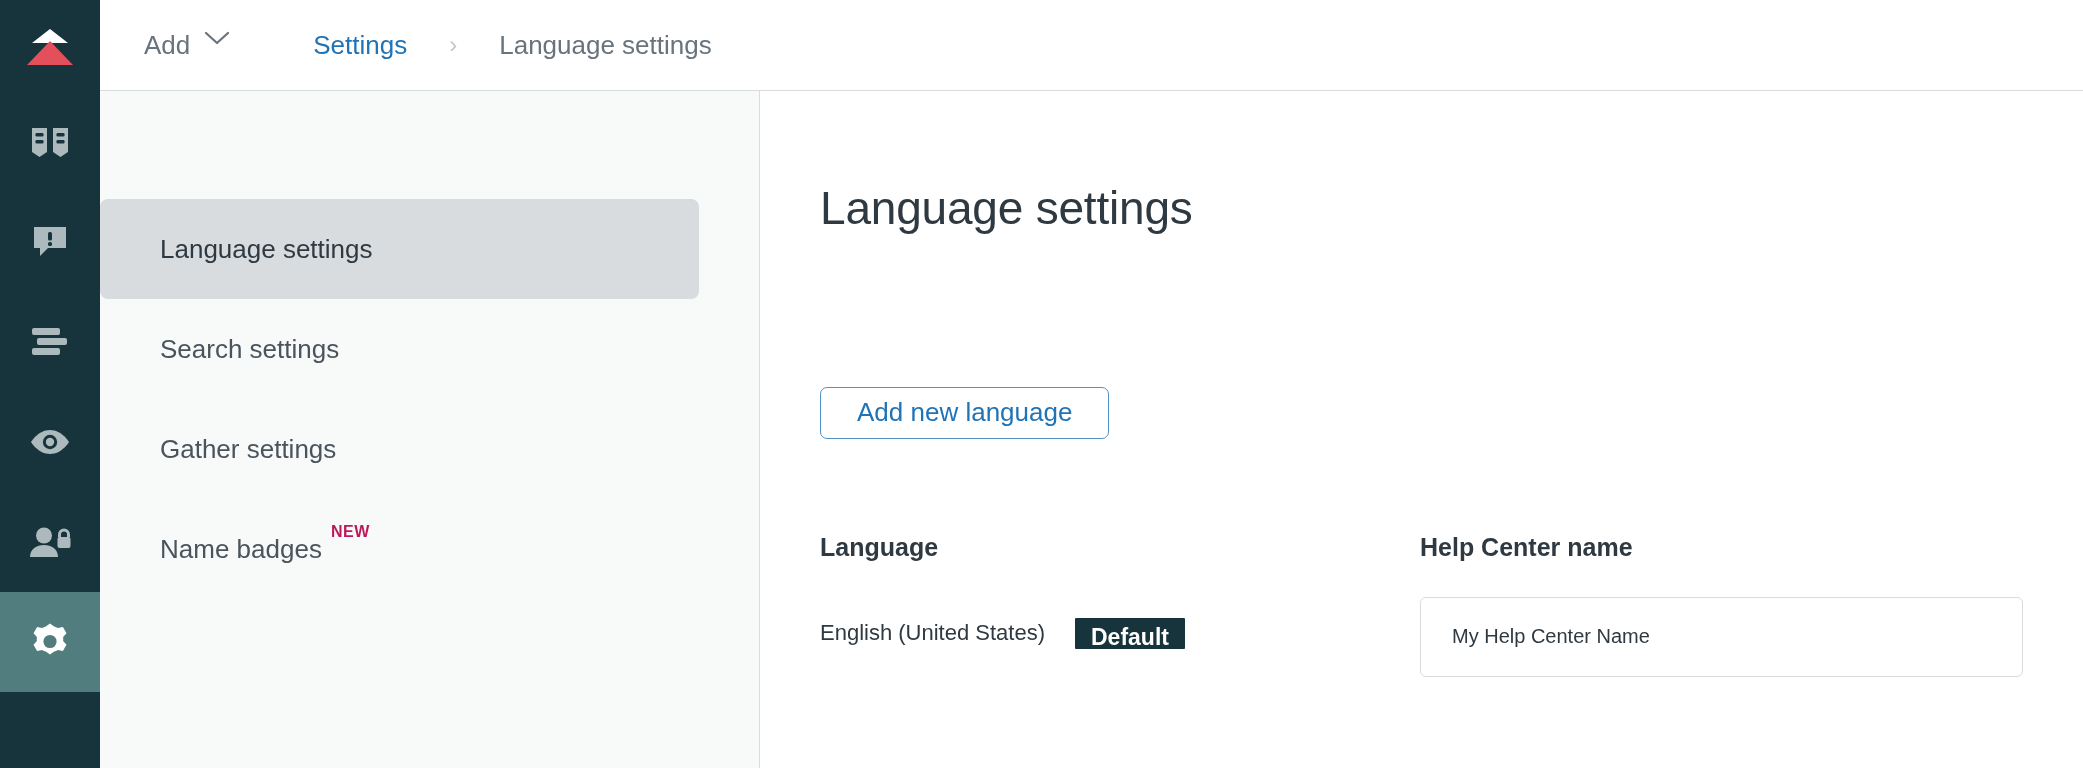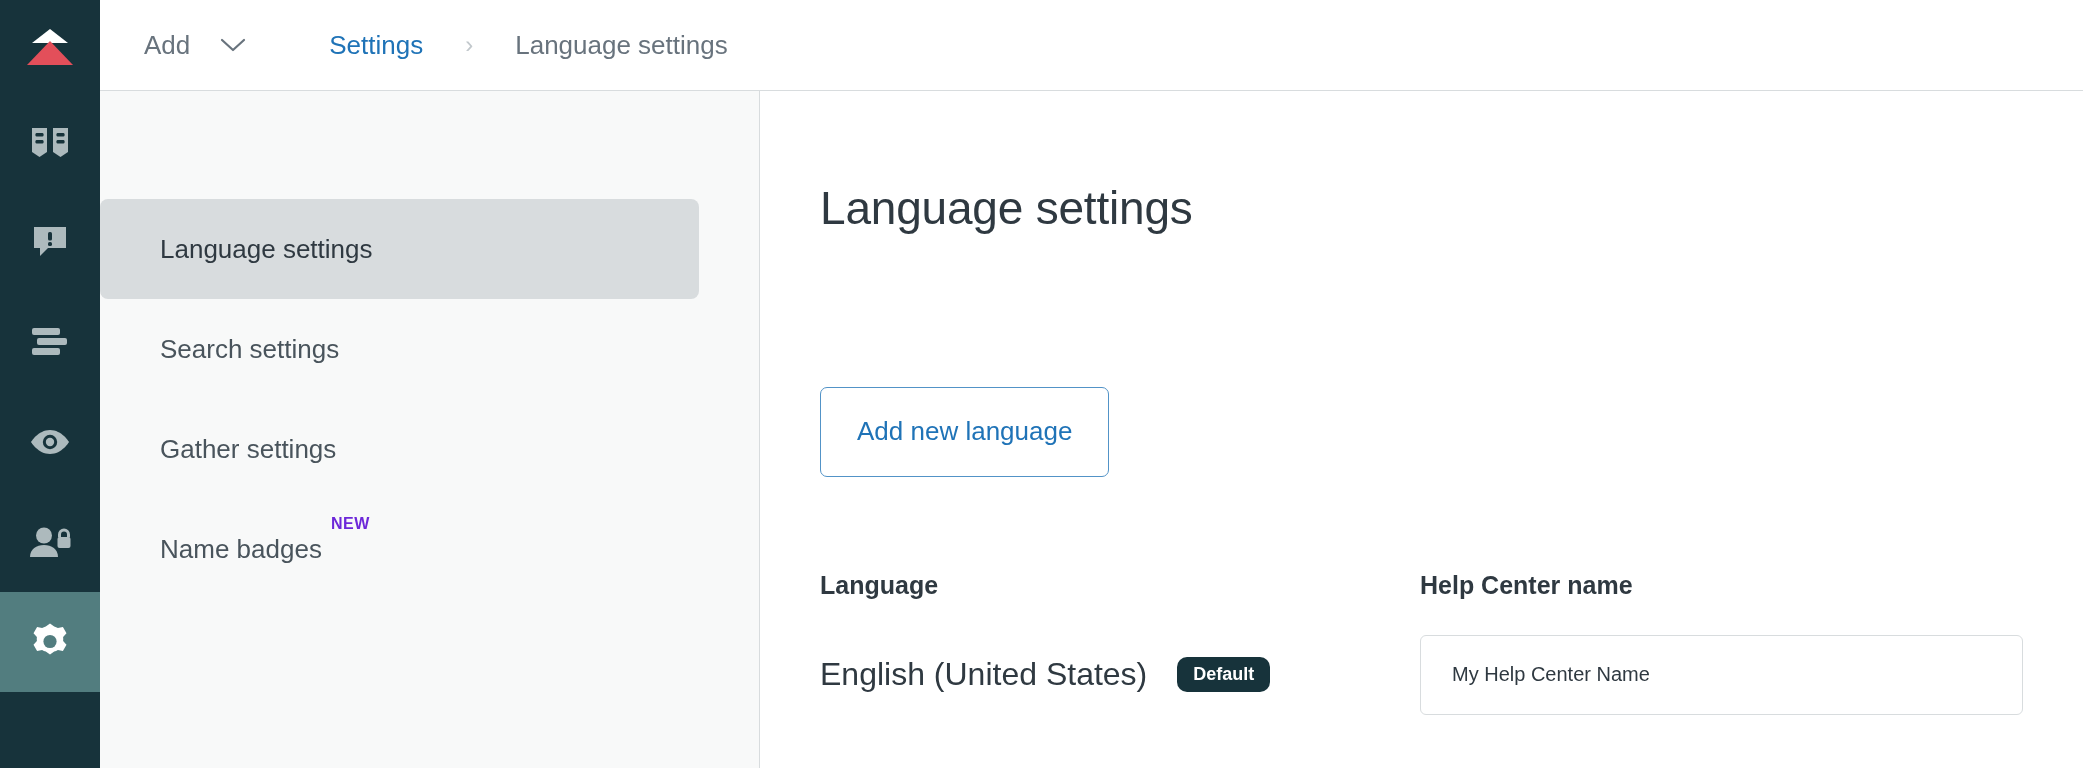--- a/index.html
+++ b/index.html
@@ -74,22 +74,22 @@
     flex: 0 0 91px;
     background: #ffffff;
     border-bottom: 1px solid #d8dcde;
     display: flex;
     align-items: center;
     padding-left: 40px;
   }
 
   .add-menu {
     display: flex;
-    align-items: center;
-    gap: 29px;
+    align-items: flex-start;
+    gap: 13px;
     color: #68737d;
     font-size: 26px;
     cursor: pointer;
     padding: 6px 4px;
   }
   .add-menu .chev { display: block; }
 
   .breadcrumb {
     display: flex;
     align-items: center;
@@ -138,27 +138,27 @@
     font-size: 26px;
     color: #49545c;
     cursor: pointer;
     border-radius: 8px;
   }
   .nav-item.active {
     background: #d8dcde;
     color: #2f3941;
   }
   .nav-badge {
-    color: #6d28d9;
+    color: #be185d;
     font-size: 16px;
     font-weight: bold;
     letter-spacing: 0.6px;
     margin-left: 9px;
     align-self: flex-start;
-    margin-top: 16px;
+    margin-top: 24px;
   }
 
   
   .content {
     flex: 1 1 auto;
     background: #ffffff;
     padding: 92px 60px 0 60px;
     min-width: 0;
     overflow: hidden;
   }
@@ -169,21 +169,21 @@
     color: #2f3941;
     letter-spacing: -0.2px;
     line-height: 1.1;
   }
 
   .add-lang-btn {
     margin-top: 153px;
     display: inline-flex;
     align-items: center;
     justify-content: center;
-    height: 90px;
+    height: 52px;
     padding: 15px 36px;
     border: 1px solid #5293c7;
     border-radius: 7px;
     background: #ffffff;
     color: #1f73b7;
     font-size: 26px;
     font-family: "Liberation Sans", sans-serif;
     cursor: pointer;
   }
 
@@ -202,32 +202,32 @@
     color: #2f3941;
     display: block;
   }
 
   .lang-value-row {
     margin-top: 56px;
     display: flex;
     align-items: center;
   }
   .lang-value {
-    font-size: 32px;
+    font-size: 22px;
     color: #2f3941;
   }
 
   .default-badge {
     margin-left: 30px;
     background: #17333b;
     color: #ffffff;
-    font-size: 18px;
+    font-size: 23px;
     font-weight: bold;
-    border-radius: 10px;
-    padding: 8px 16px 9px 16px;
+    border-radius: 1px;
+    padding: 8px 16px 0 16px;
     line-height: 1;
     white-space: nowrap;
   }
 
   .text-input {
     margin-top: 35px;
     width: 100%;
     height: 80px;
     border: 1px solid #d8dcde;
     border-radius: 6px;

